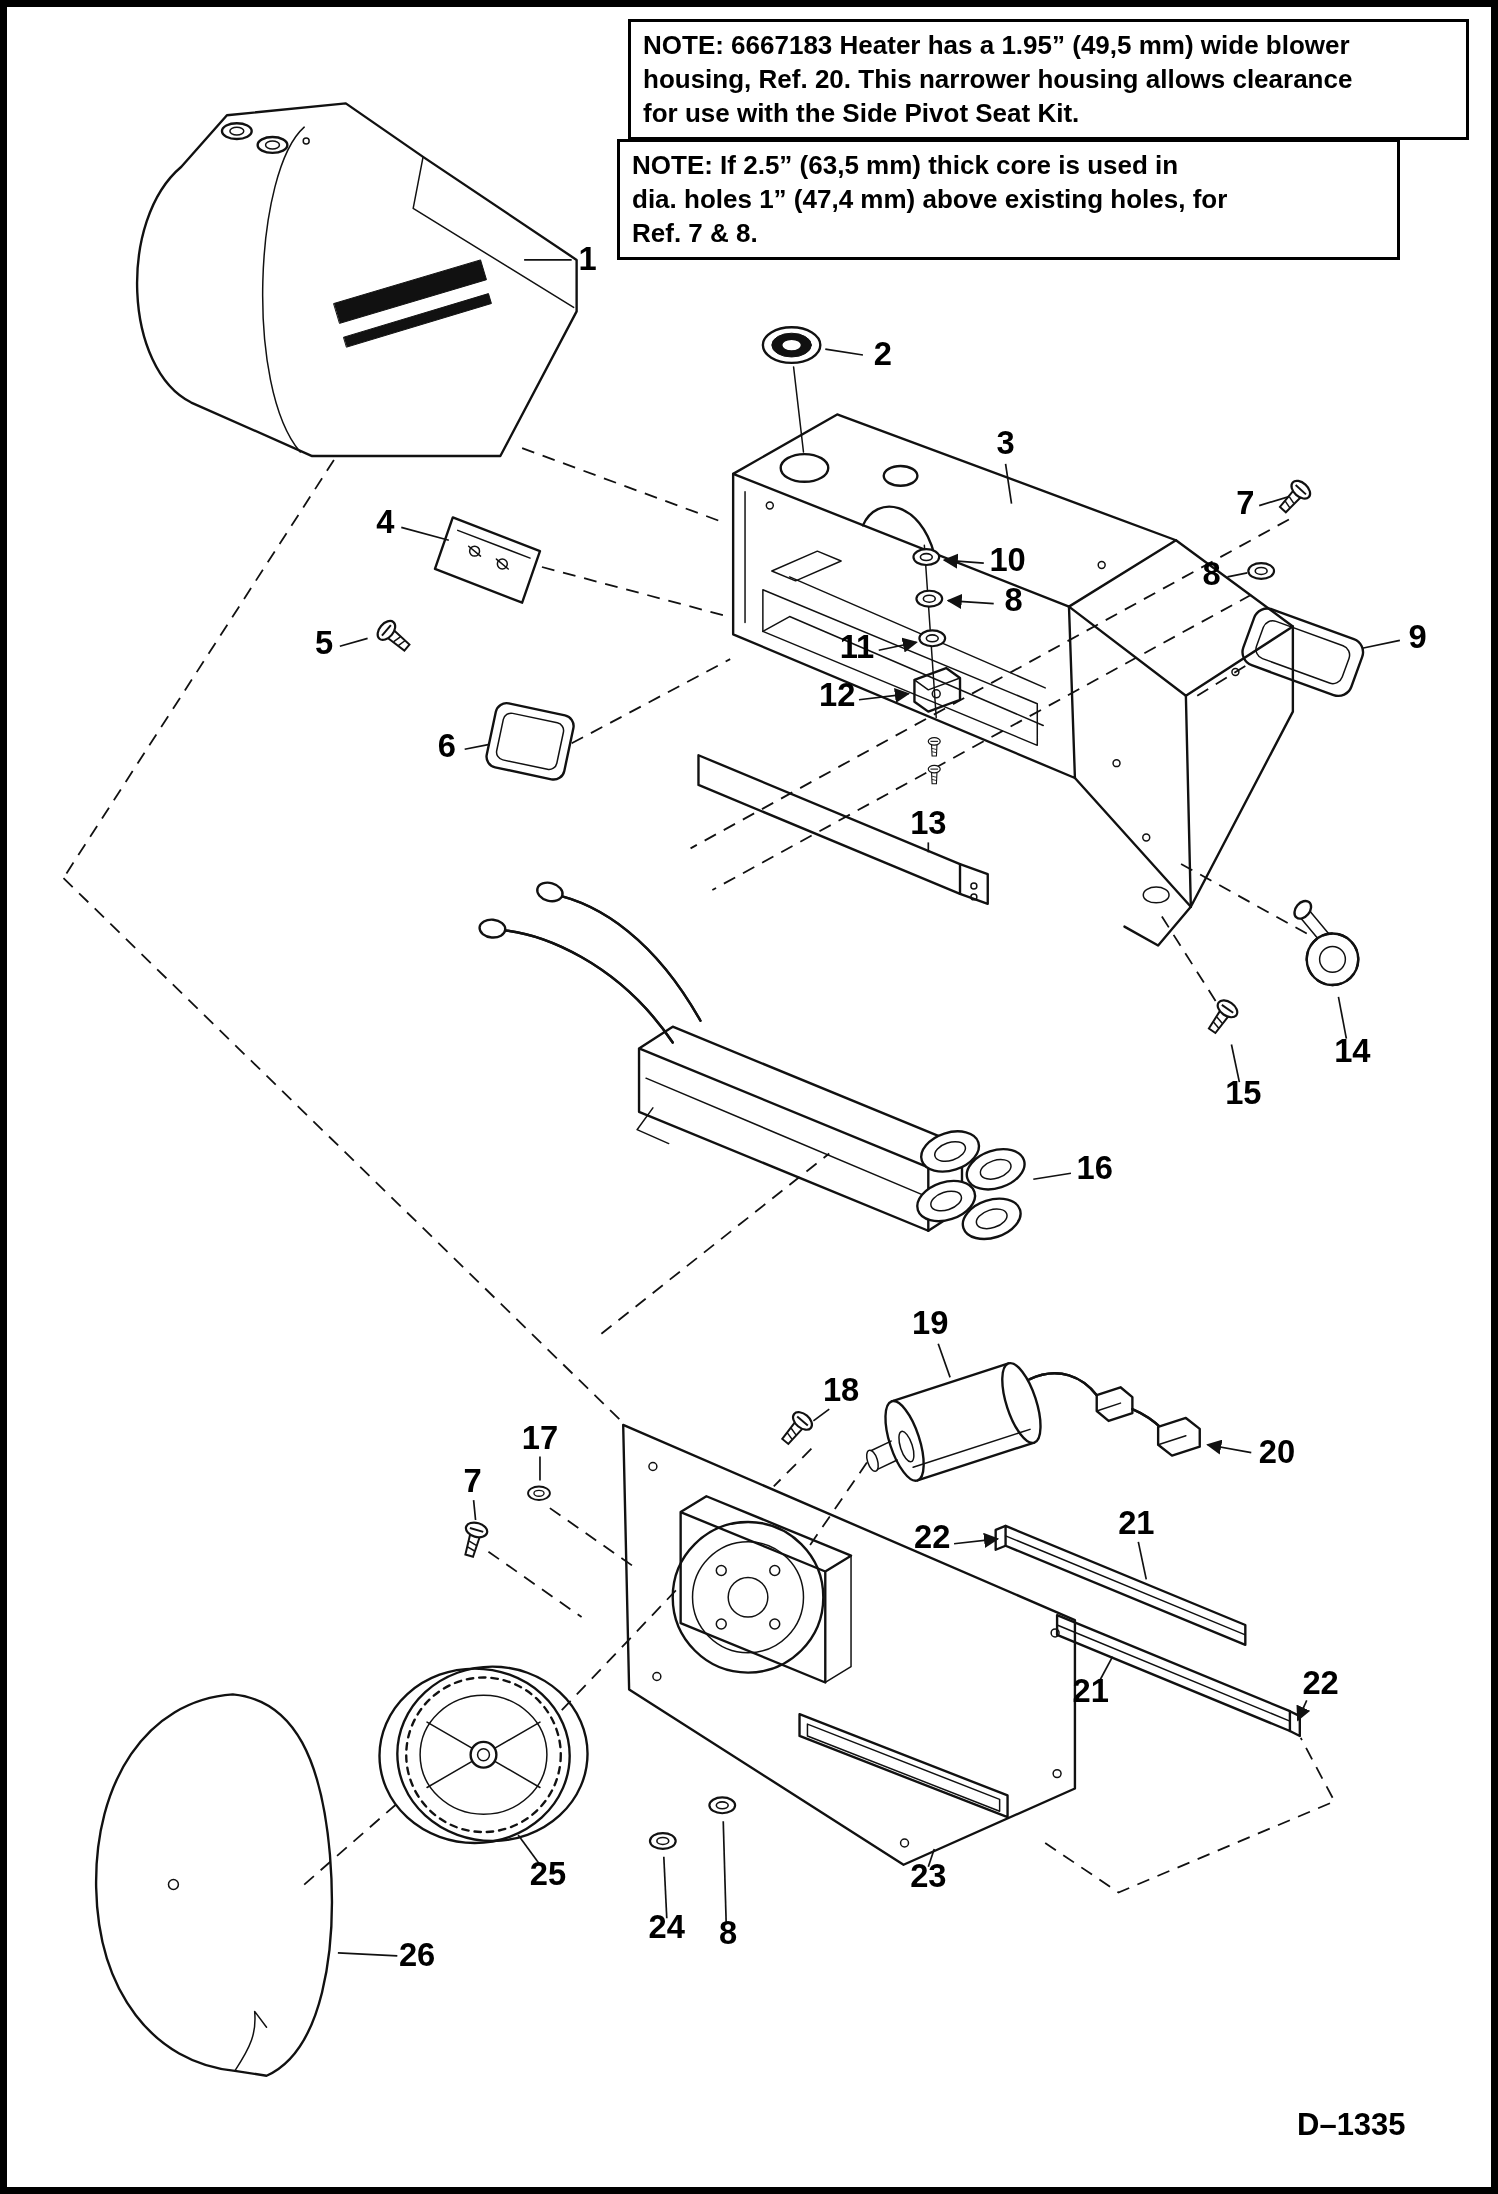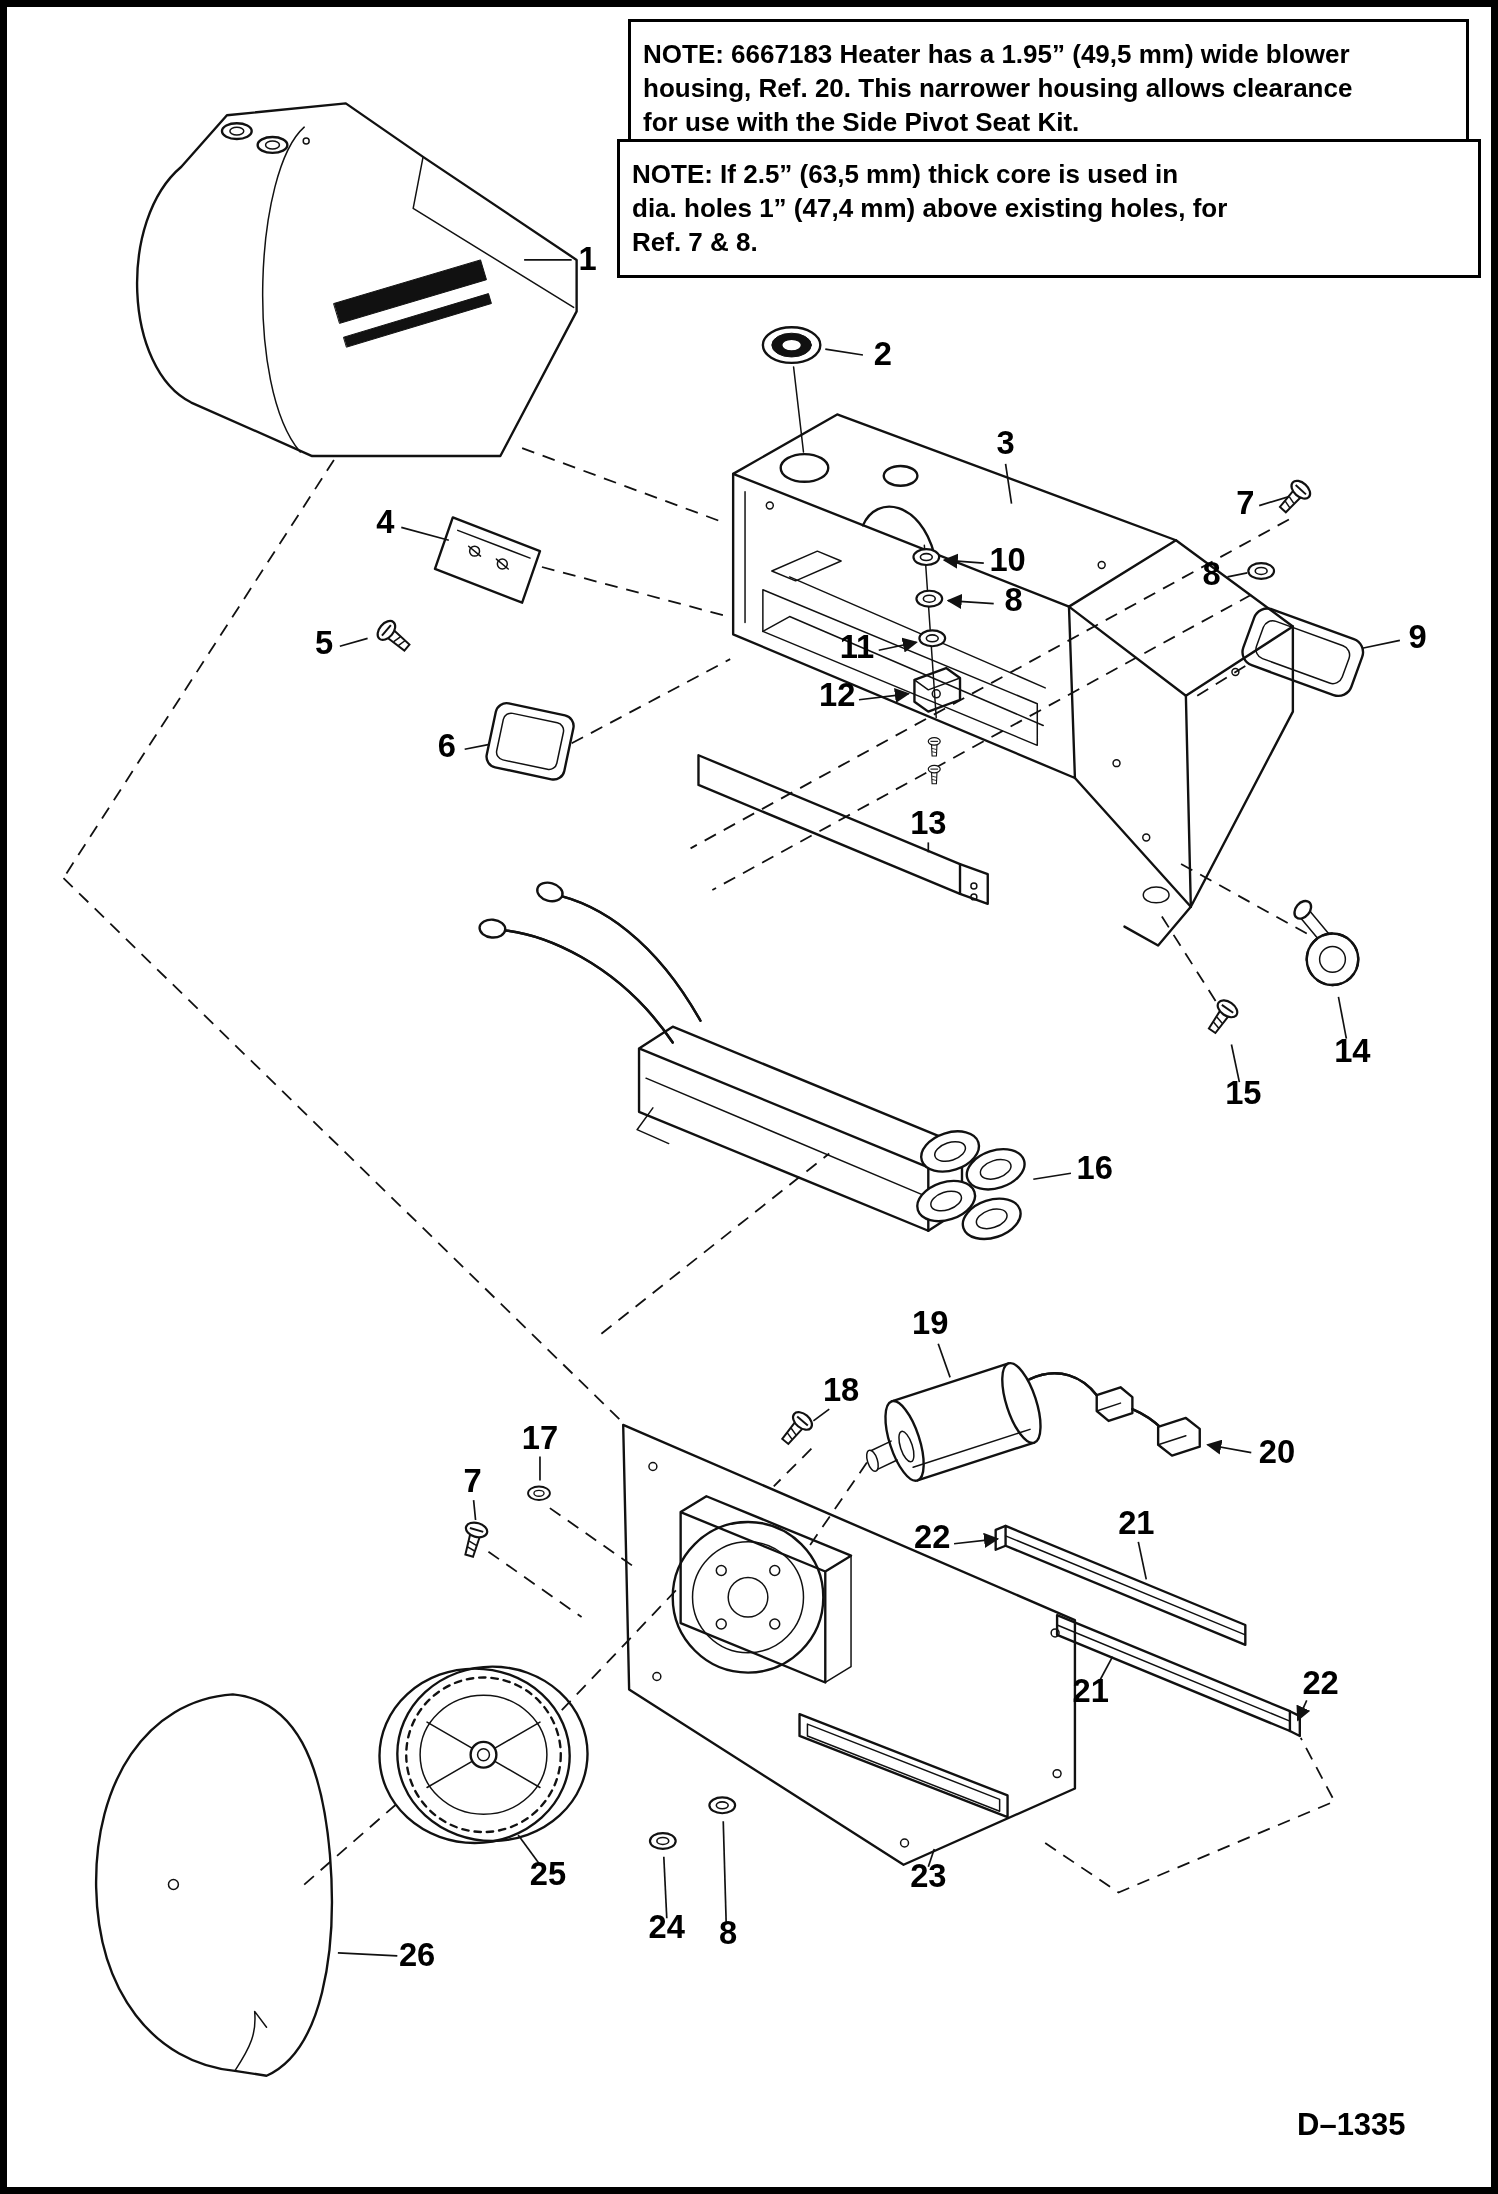--- a/index.html
+++ b/index.html
@@ -3,25 +3,25 @@
 <meta charset="utf-8">
 <style>
   html,body{margin:0;padding:0;background:#fff;}
   .page{
     position:relative;width:1498px;height:2194px;background:#fff;
     border:7px solid #000;box-sizing:border-box;
     font-family:"Liberation Sans",sans-serif;overflow:hidden;
   }
   .note-box{
     position:absolute;border:3px solid #000;background:#fff;
-    padding:16px 12px;font-weight:bold;font-size:26px;line-height:1.3;color:#000;
+    padding:7px 12px;font-weight:bold;font-size:26px;line-height:1.3;color:#000;
     box-sizing:border-box;
   }
   .note1{left:621px;top:12px;width:841px;}
-  .note2{left:610px;top:132px;width:864px;}
+  .note2{left:610px;top:132px;width:783px;}
   .note-line{white-space:nowrap;}
   .doc-number{
     position:absolute;left:1290px;top:2100px;
     font-weight:bold;font-size:31px;color:#000;
   }
   svg.diagram{position:absolute;left:0;top:0;width:1484px;height:2180px;}
   .art path,.art line,.art ellipse,.art circle,.art rect,.art polyline{
     fill:none;stroke:#111;stroke-width:2.4;stroke-linejoin:round;stroke-linecap:round;
   }
   .art .thin{stroke-width:1.5;}

